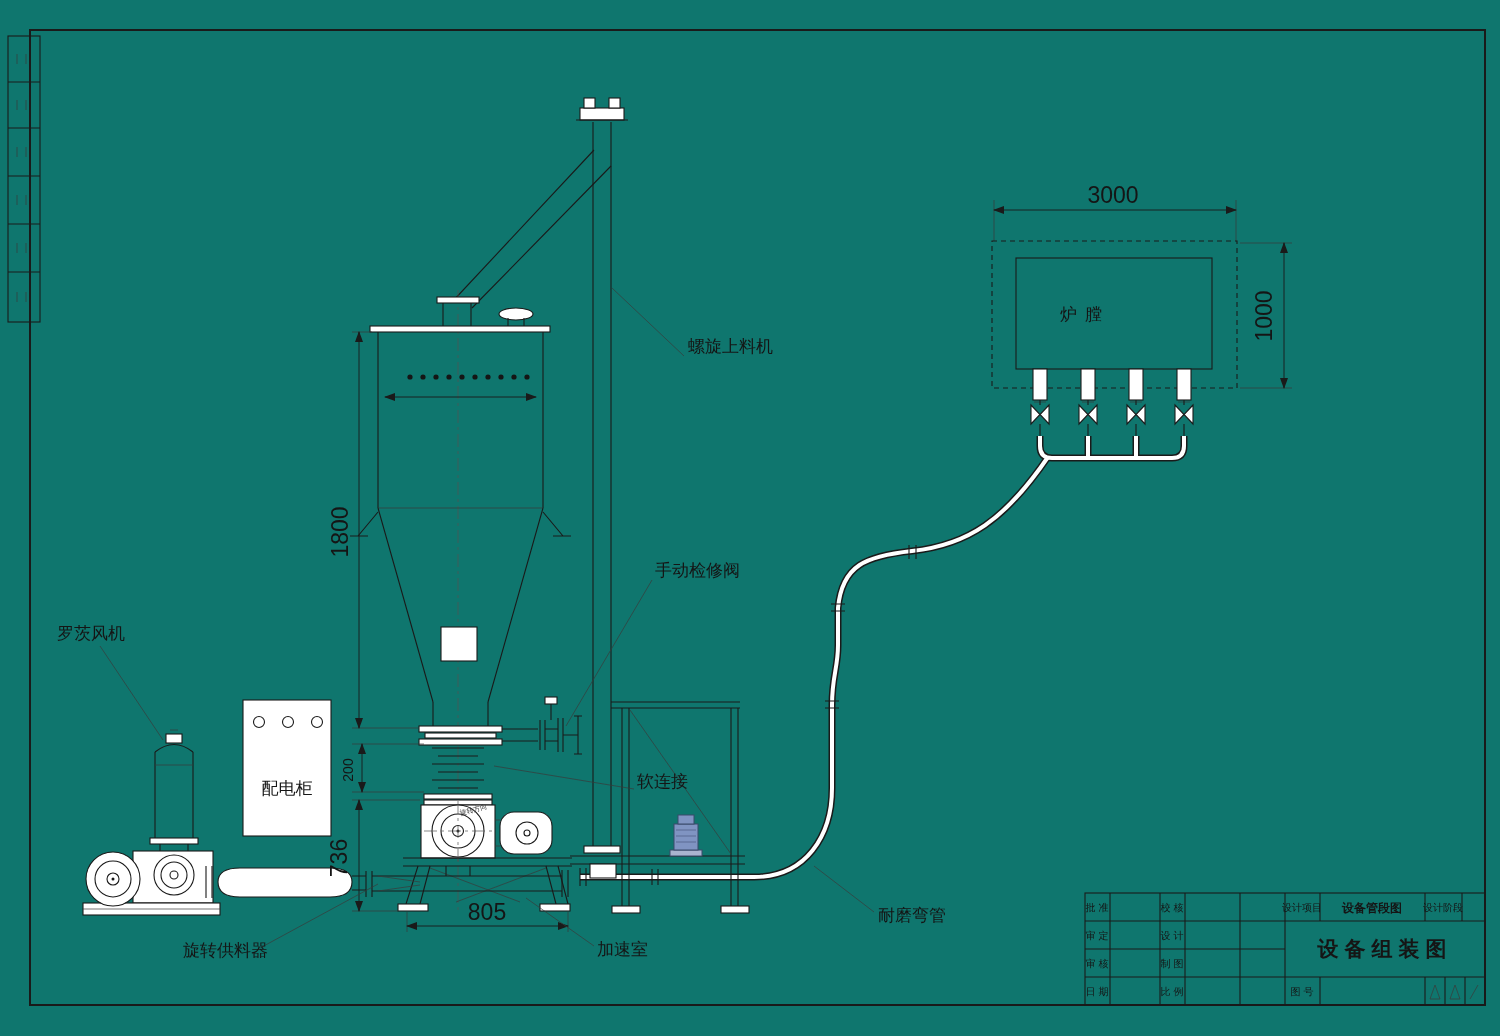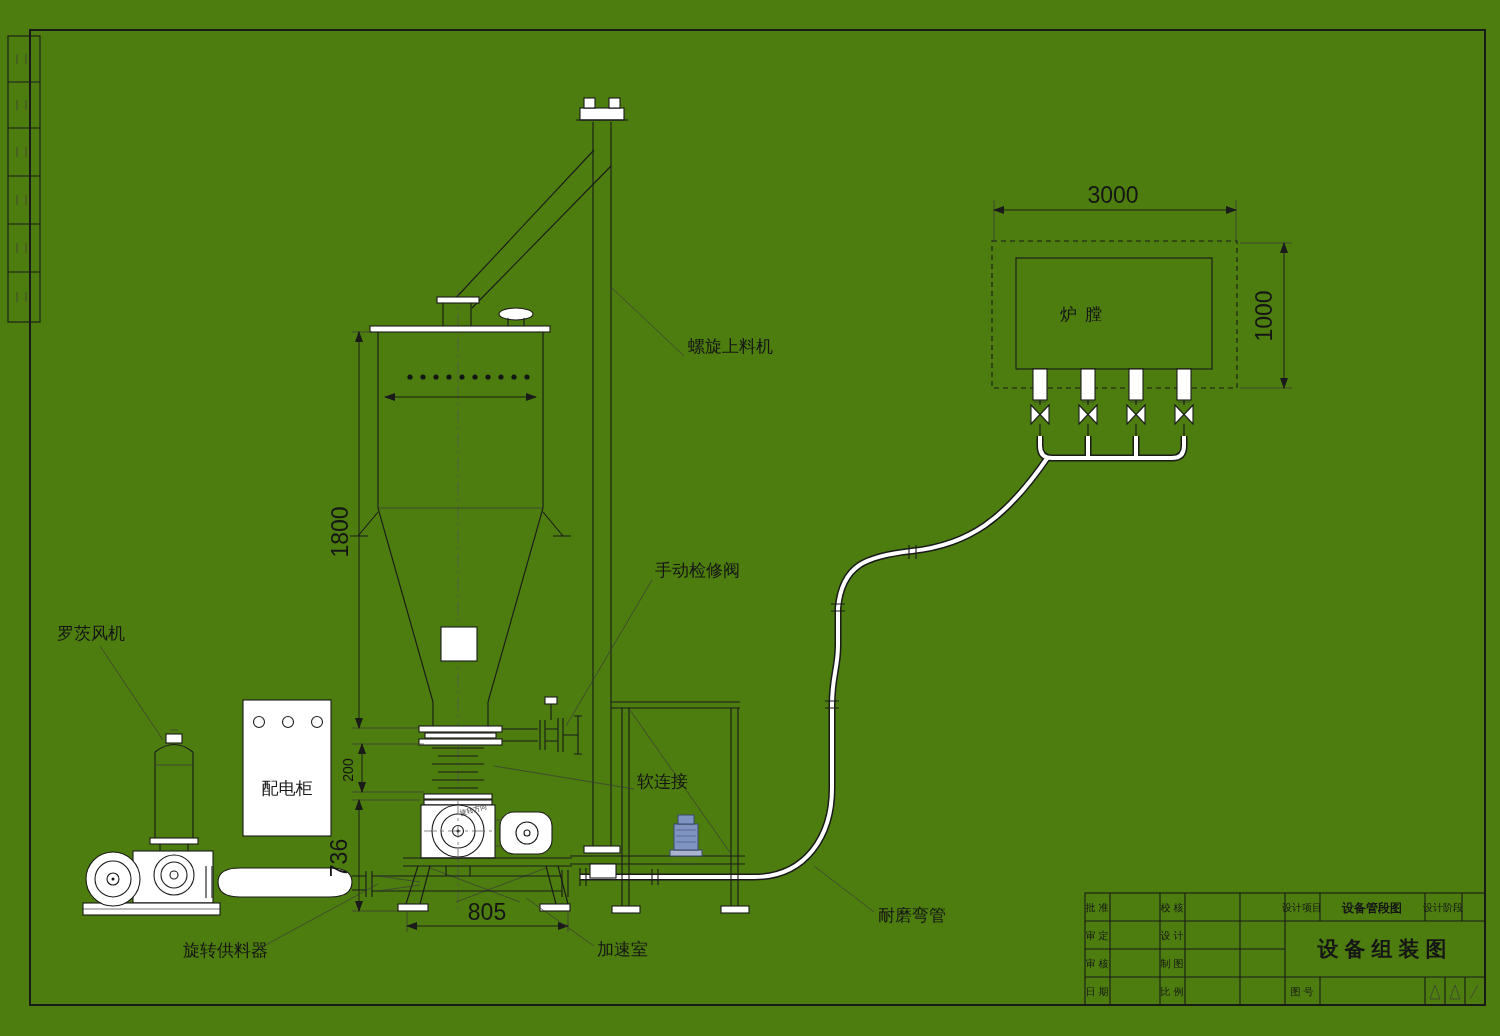--- a/index.html
+++ b/index.html
@@ -1,16 +1,16 @@
 <!DOCTYPE html>
 <html><head>
 <meta charset="utf-8">
 <style>
   html,body{margin:0;padding:0;background:#fff;}
-  .stage{width:1500px;height:1036px;position:relative;background:#4d7c0f;}
+  .stage{width:1500px;height:1036px;position:relative;background:#0f766e;}
   svg{display:block;}
   text{font-family:"Liberation Sans",sans-serif;fill:#151515;}
   .lbl{font-size:17px;}
   .dim{font-size:23px;}
   .dim-s{font-size:14px;}
   .tiny{font-size:7px;fill:#333;}
   .tb-s{font-size:10px;}
   .tb-m{font-size:12px;font-weight:bold;}
   .tb-big{font-size:21px;font-weight:bold;letter-spacing:6px;}
   .s{stroke:#1a1a1a;stroke-width:1.1;fill:none;}

